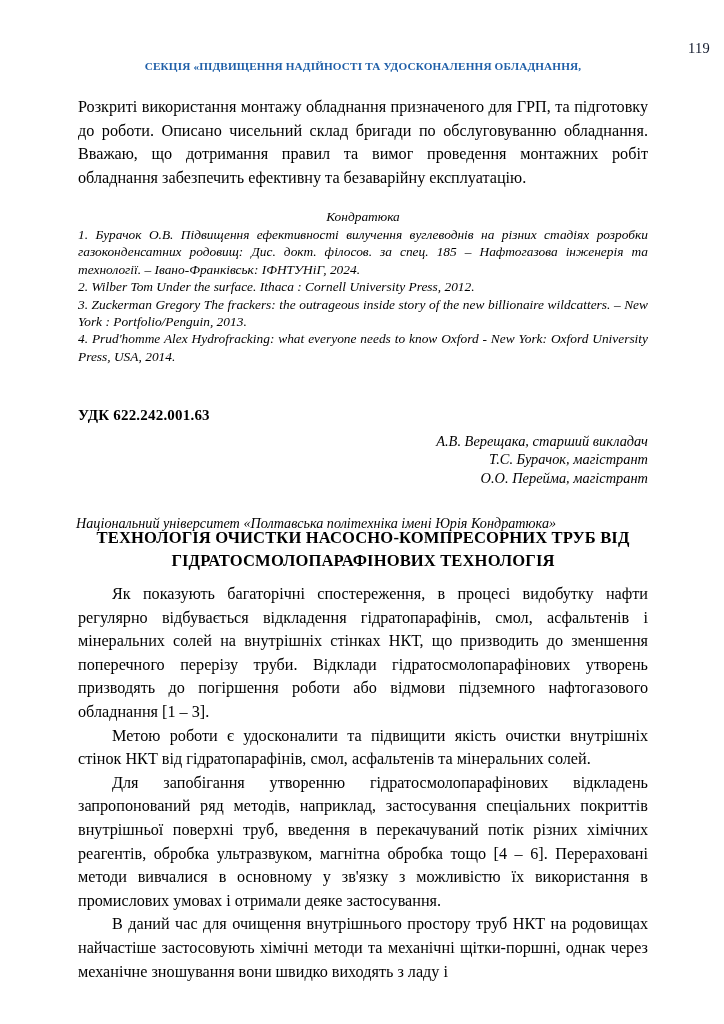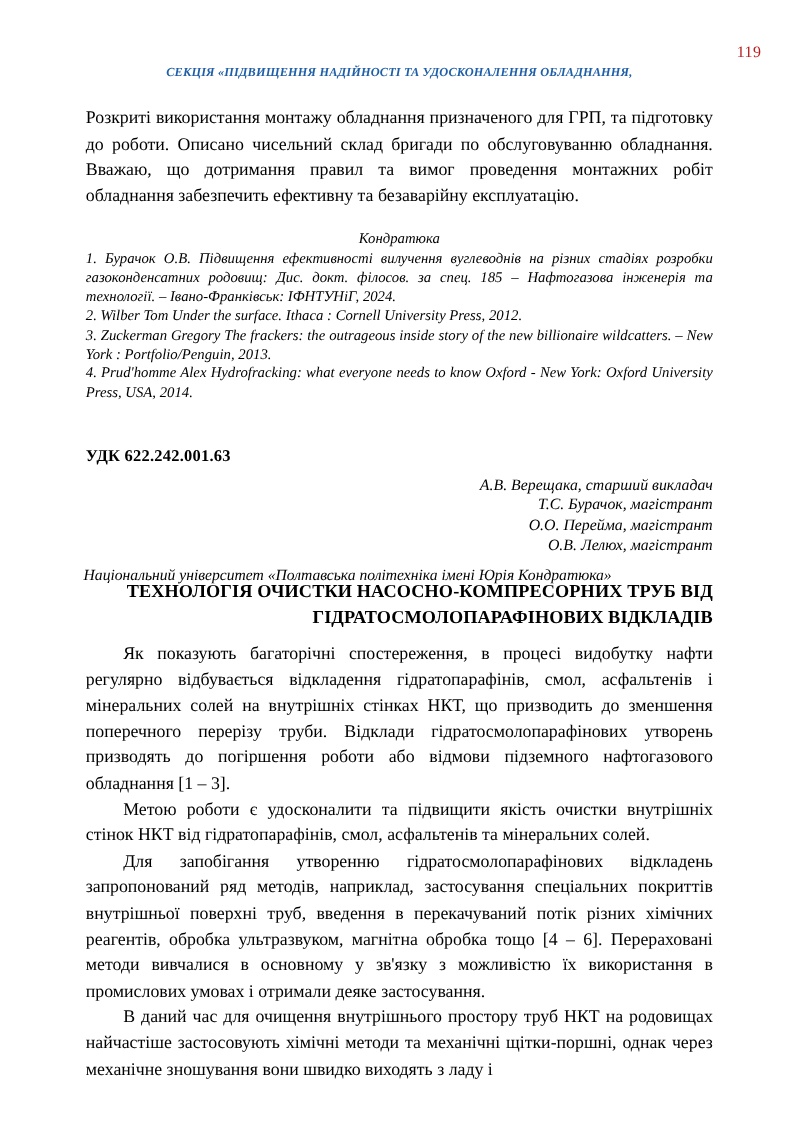--- a/index.html
+++ b/index.html
@@ -20,38 +20,37 @@
     left: 0;
     top: 0;
     width: 724px;
     height: 1024px;
     background: #fff;
   }
 
   
   .page-number {
     position: absolute;
-    right: 32px;
+    right: 14px;
     top: 40px;
     font-size: 14.5px;
     letter-spacing: 0.3px;
-    color: #b91c1c;
+    color: #0f172a;
     font-family: Liberation Serif, serif;
   }
 
   
   .section-header {
     position: absolute;
     left: 78px;
     top: 60px;
     width: 570px;
     text-align: center;
     color: #1F5FA8;
     font-weight: bold;
-    font-style: italic;
     font-size: 11.2px;
     line-height: 13.6px;
     letter-spacing: 0.15px;
   }
   .section-header div { white-space: nowrap; }
 
   
   .body-par {
     text-align: justify;
     font-size: 16.2px;
@@ -139,21 +138,21 @@
     position: absolute;
     left: 78px;
     top: 527px;
     width: 570px;
     text-align: center;
     font-weight: bold;
     font-size: 16.6px;
     line-height: 22.5px;
     letter-spacing: 0.1px;
   }
-  .article-title div { white-space: nowrap; text-align: right; }
+  .article-title div { white-space: nowrap; }
 
   
   .main-text {
     position: absolute;
     left: 78px;
     top: 583px;
     width: 570px;
   }
   .main-text p {
     text-align: justify;
@@ -186,28 +185,27 @@
     <p class="ref">3. Zuckerman Gregory The frackers: the outrageous inside story of the new billionaire wildcatters. – New York : Portfolio/Penguin, 2013.</p>
     <p class="ref">4. Prud'homme Alex Hydrofracking: what everyone needs to know Oxford - New York: Oxford University Press, USA, 2014.</p>
   </div>
 
   <div class="udc">УДК 622.242.001.63</div>
 
   <div class="authors">
     <div>А.В. Верещака, старший викладач</div>
     <div>Т.С. Бурачок, магістрант</div>
     <div>О.О. Перейма, магістрант</div>
-    <div>О.В. Лелюх, магістрант</div>
   </div>
 
   <div class="affiliation">Національний університет «Полтавська політехніка імені Юрія Кондратюка»</div>
 
   <div class="article-title">
     <div>ТЕХНОЛОГІЯ ОЧИСТКИ НАСОСНО-КОМПРЕСОРНИХ ТРУБ ВІД</div>
-    <div>ГІДРАТОСМОЛОПАРАФІНОВИХ ВІДКЛАДІВ</div>
+    <div>ГІДРАТОСМОЛОПАРАФІНОВИХ ТЕХНОЛОГІЯ</div>
   </div>
 
   <div class="main-text">
     <p>Як показують багаторічні спостереження, в процесі видобутку нафти регулярно відбувається відкладення гідратопарафінів, смол, асфальтенів і мінеральних солей на внутрішніх стінках НКТ, що призводить до зменшення поперечного перерізу труби. Відклади гідратосмолопарафінових утворень призводять до погіршення роботи або відмови підземного нафтогазового обладнання [1 – 3].</p>
     <p>Метою роботи є удосконалити та підвищити якість очистки внутрішніх стінок НКТ від гідратопарафінів, смол, асфальтенів та мінеральних солей.</p>
     <p>Для запобігання утворенню гідратосмолопарафінових відкладень запропонований ряд методів, наприклад, застосування спеціальних покриттів внутрішньої поверхні труб, введення в перекачуваний потік різних хімічних реагентів, обробка ультразвуком, магнітна обробка тощо [4 – 6]. Перераховані методи вивчалися в основному у зв'язку з можливістю їх використання в промислових умовах і отримали деяке застосування.</p>
     <p>В даний час для очищення внутрішнього простору труб НКТ на родовищах найчастіше застосовують хімічні методи та механічні щітки-поршні, однак через механічне зношування вони швидко виходять з ладу і</p>
   </div>
 
 </div>

